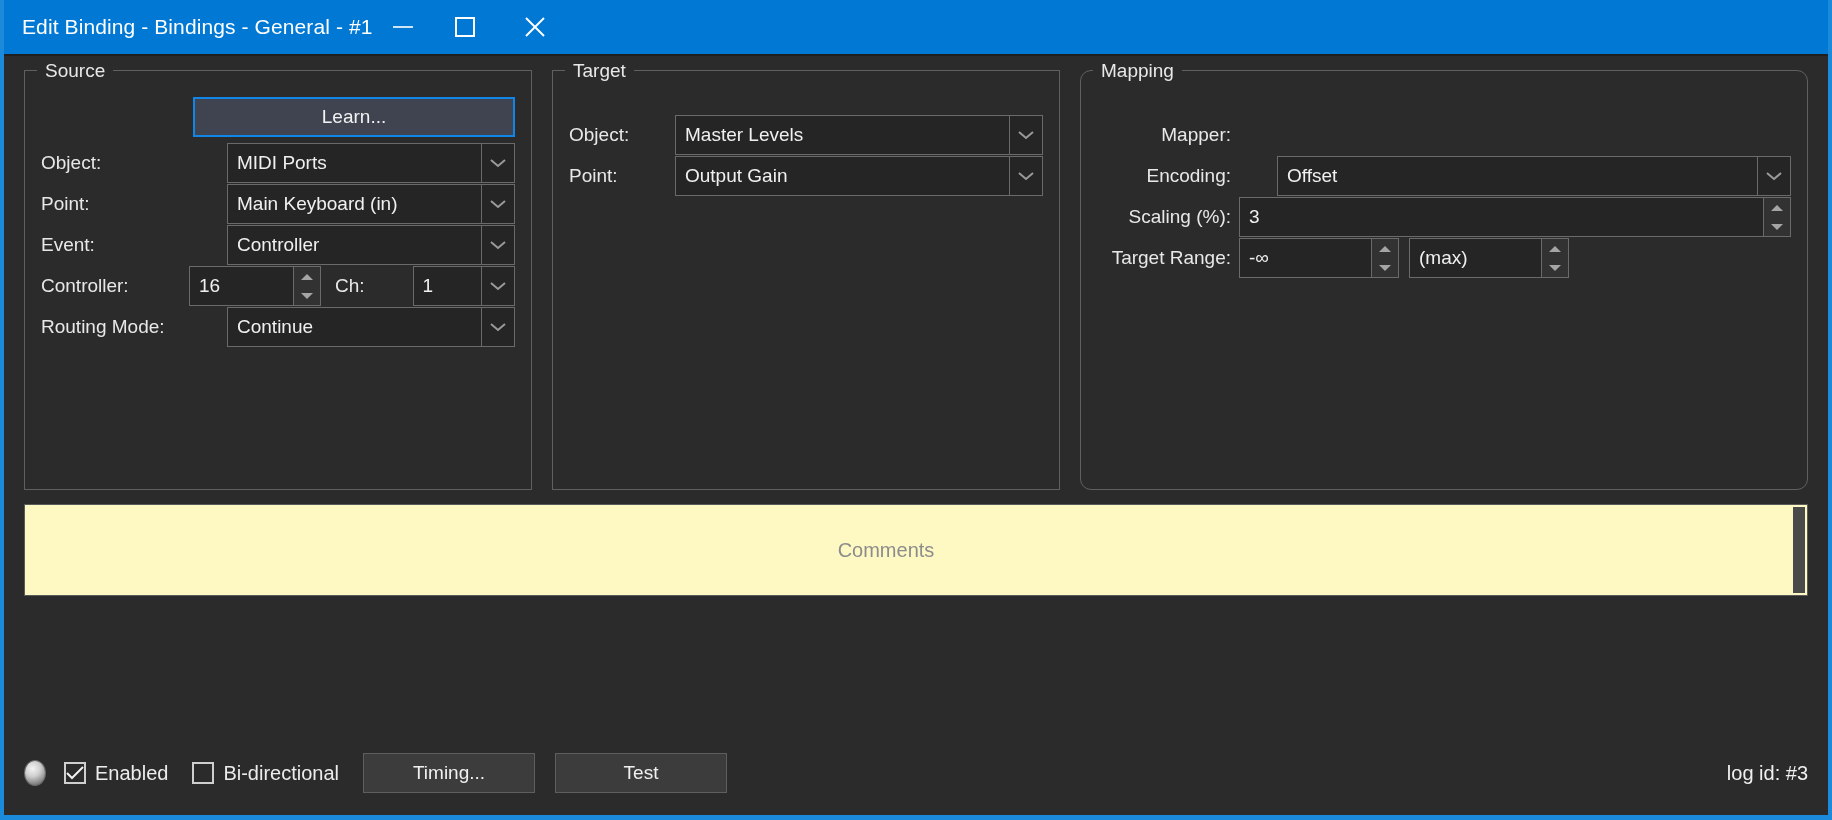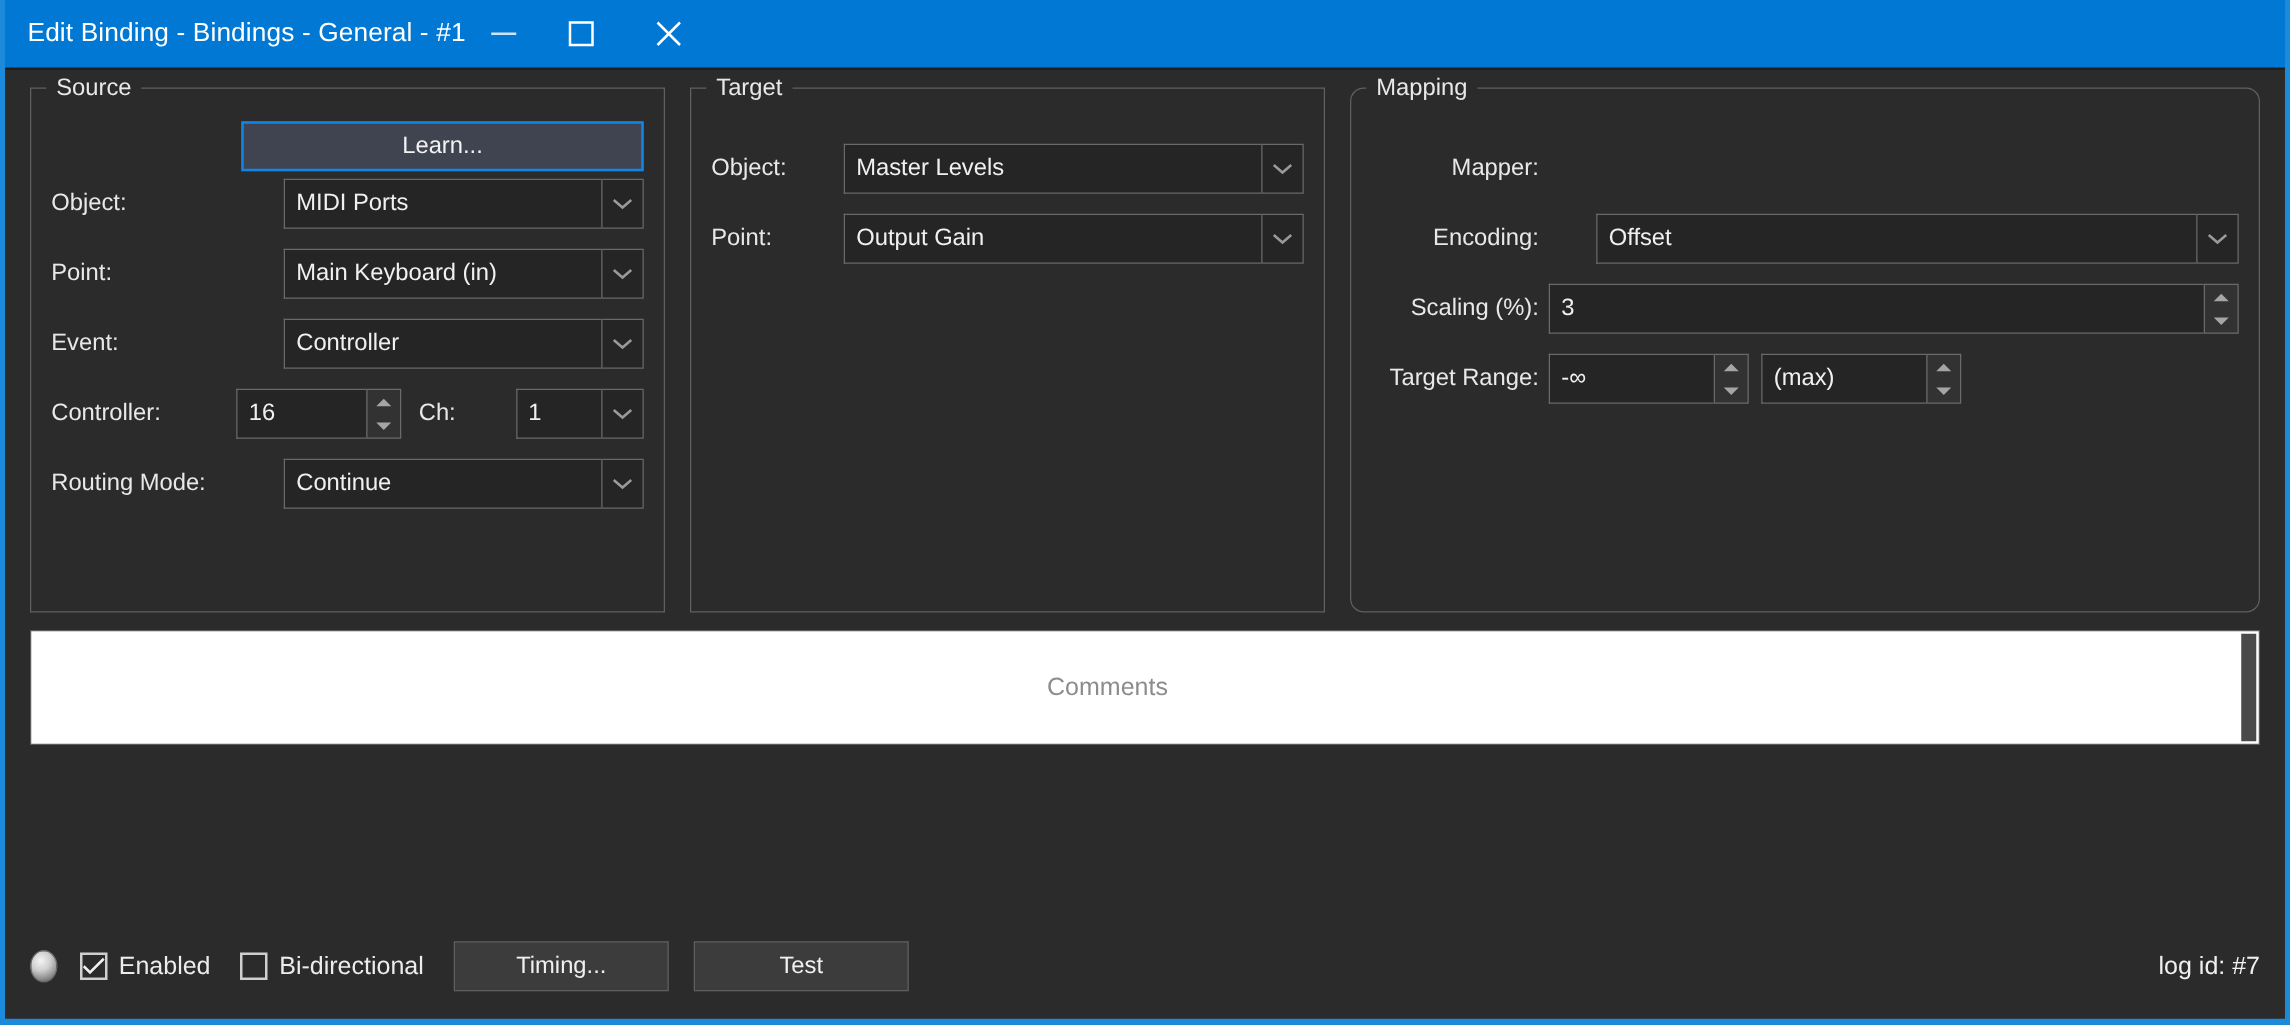--- a/index.html
+++ b/index.html
@@ -82,21 +82,21 @@
     padding: 0 8px;
     color: #e8e8e8;
     font-size: 19px;
     line-height: 24px;
   }
 
   
   .row {
     display: flex;
     align-items: center;
-    margin-bottom: 20px;
+    margin-bottom: 5px;
     height: 36px;
   }
   .row-label {
     color: #e8e8e8;
     font-size: 19px;
     white-space: nowrap;
     text-align: left;
     padding-right: 8px;
   }
 
@@ -195,21 +195,21 @@
   
   .range-spin-a { width: 160px; }
   .range-spin-a .spin-field { width: 132px; }
   .range-spin-b { width: 160px; margin-left: 10px; }
   .range-spin-b .spin-field { width: 132px; }
 
   
   .comments {
     margin-top: 14px;
     height: 92px;
-    background: #ffffff;
+    background: #fef9c3;
     border: 1px solid #5a5a5a;
     display: flex;
     align-items: center;
     justify-content: center;
     position: relative;
   }
   .comments-placeholder {
     color: #8c8c8c;
     font-size: 20px;
     margin-right: 60px;
@@ -521,17 +521,17 @@
       </div>
 
       <div class="check-wrap">
         <div class="checkbox"></div>
         <div class="check-label">Bi-directional</div>
       </div>
 
       <div class="foot-btn">Timing...</div>
       <div class="foot-btn">Test</div>
 
-      <div class="logid">log id: #7</div>
+      <div class="logid">log id: #3</div>
     </div>
 
   </div>
 </div>
 
 </body></html>

